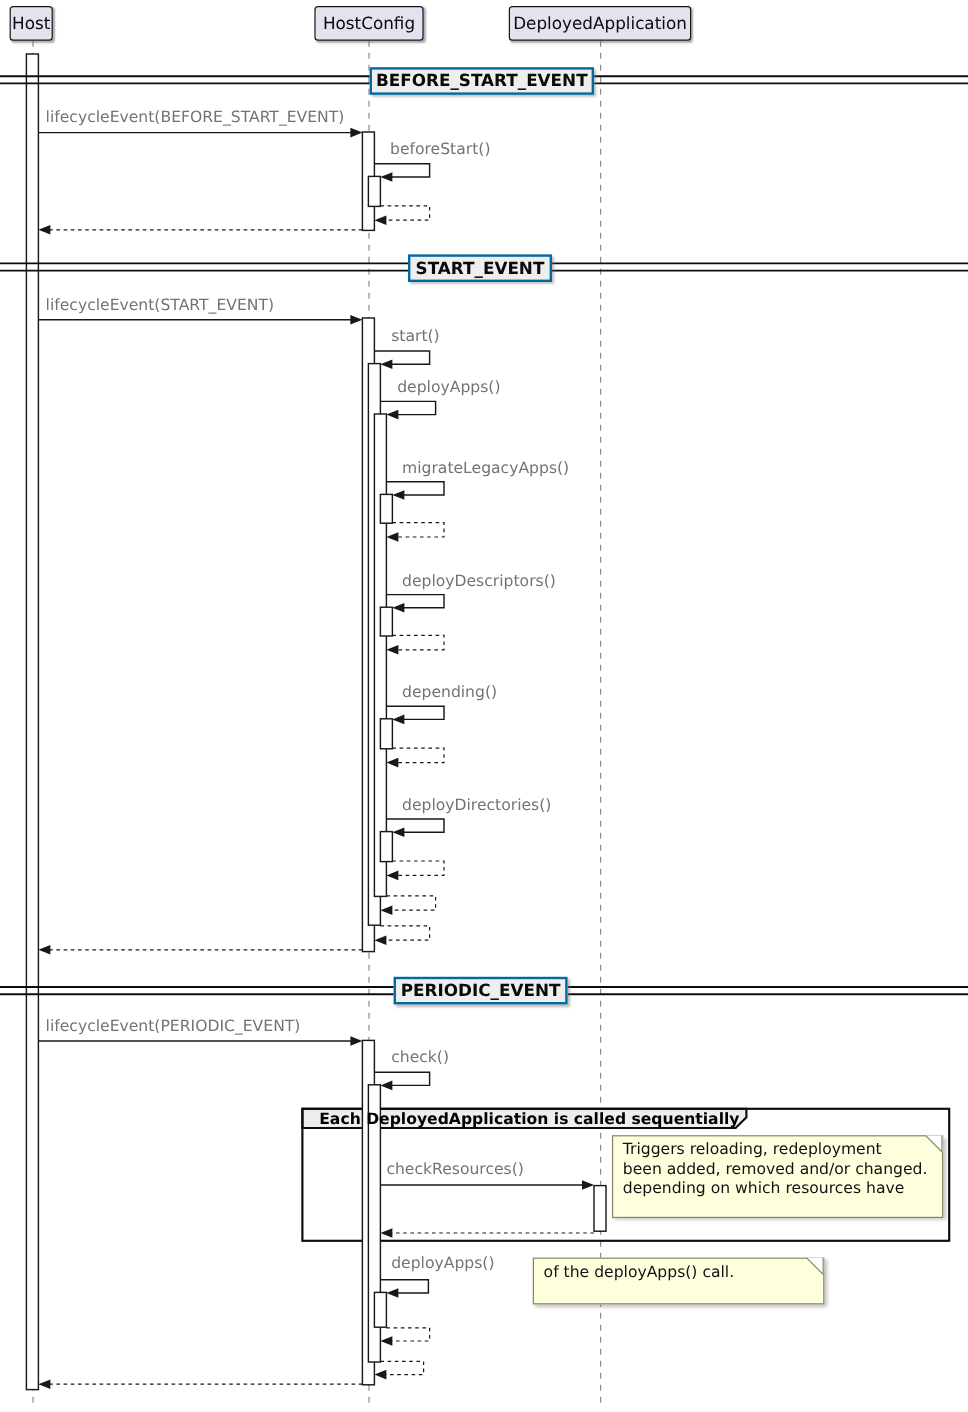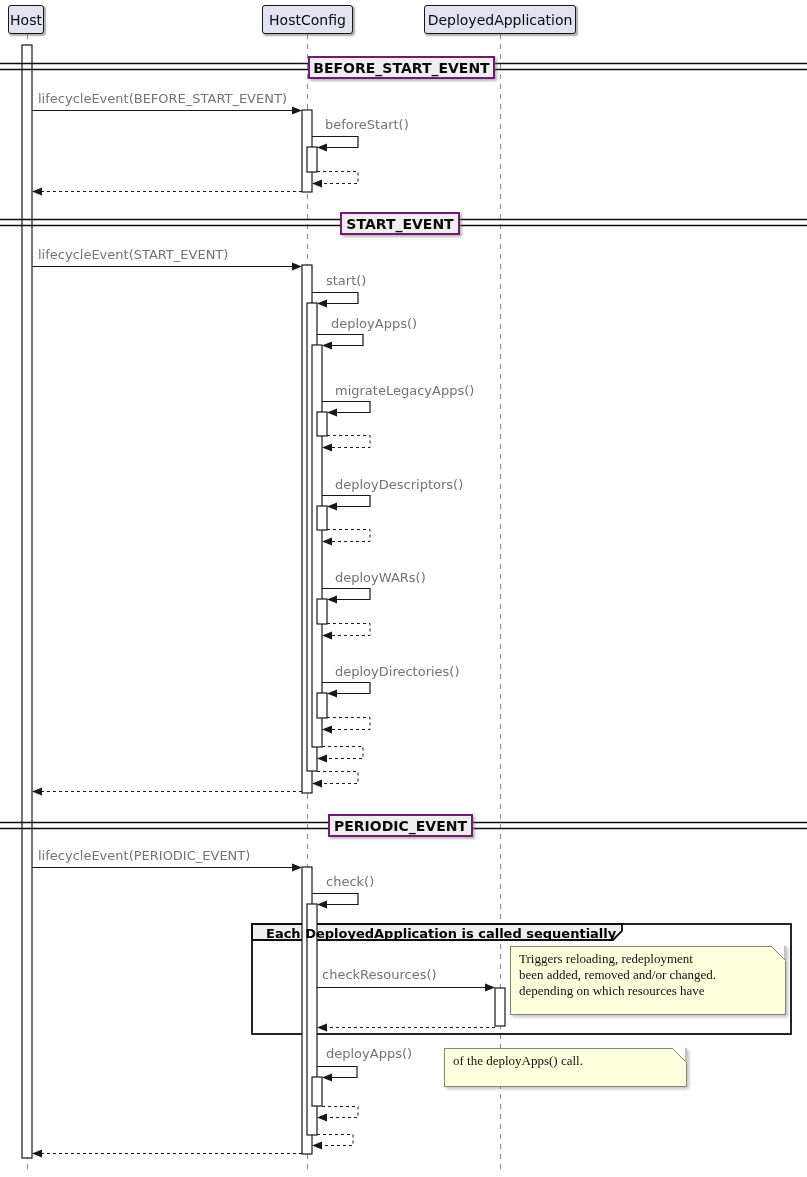--- a/index.html
+++ b/index.html
@@ -3,29 +3,29 @@
 <meta charset="utf-8">
 <style>
   html,body{margin:0;padding:0;background:#ffffff;}
   *{box-sizing:border-box;}
   .diagram{position:relative;width:807px;height:1177px;background:#fff;overflow:hidden;
            font-family:"DejaVu Sans", sans-serif;color:#0a0a0a;}
   .abs{position:absolute;}
   .participant{position:absolute;top:5px;height:29px;background:#E2E2F0;border:1px solid #181818;
                border-radius:3px;box-shadow:1.5px 1.5px 1.5px rgba(110,110,110,.55);
                display:flex;align-items:center;justify-content:center;font-size:14px;white-space:nowrap;}
-  .divider-box{position:absolute;height:23px;background:#EEEEEE;border:2px solid #701a75;
+  .divider-box{position:absolute;height:23px;background:#EEEEEE;border:2px solid #0369a1;
                box-shadow:2px 2px 2px rgba(120,120,120,.5);
                display:flex;align-items:center;justify-content:center;
                font-weight:bold;font-size:14px;white-space:nowrap;}
   .mlabel{position:absolute;font-size:13px;line-height:14px;white-space:nowrap;color:#737373;}
   .group-label{position:absolute;font-size:13px;font-weight:bold;white-space:nowrap;color:#000;text-align:right;}
   .note{position:absolute;background:#FEFFDD;border:1px solid #85856A;
         box-shadow:2px 2px 3px rgba(120,120,120,.45);
-        font-size:13px;line-height:16px;padding:4px 8px;color:#111;font-family:Liberation Serif, serif;}
+        font-size:13px;line-height:16px;padding:4px 8px;color:#111;}
   .note .fold{position:absolute;top:-1px;right:-1px;}
 </style>
 </head>
 <body>
 
 <div class="diagram">
 
   <svg class="abs" style="left:0;top:0" width="807" height="1177">
 
     <g stroke="#8A8A8A" stroke-width="1" stroke-dasharray="5,5">
@@ -138,21 +138,21 @@
   <div class="divider-box" style="left:340px;top:212px;width:120px">START_EVENT</div>
   <div class="divider-box" style="left:328px;top:814px;width:145px">PERIODIC_EVENT</div>
 
   <div class="mlabel" style="left:38px;top:92px">lifecycleEvent(BEFORE_START_EVENT)</div>
   <div class="mlabel" style="left:325px;top:118px">beforeStart()</div>
   <div class="mlabel" style="left:38px;top:248px">lifecycleEvent(START_EVENT)</div>
   <div class="mlabel" style="left:326px;top:274px">start()</div>
   <div class="mlabel" style="left:331px;top:317px">deployApps()</div>
   <div class="mlabel" style="left:335px;top:384px">migrateLegacyApps()</div>
   <div class="mlabel" style="left:335px;top:478px">deployDescriptors()</div>
-  <div class="mlabel" style="left:335px;top:571px">deployWARs()</div>
+  <div class="mlabel" style="left:335px;top:571px">depending()</div>
   <div class="mlabel" style="left:335px;top:665px">deployDirectories()</div>
   <div class="mlabel" style="left:38px;top:849px">lifecycleEvent(PERIODIC_EVENT)</div>
   <div class="mlabel" style="left:326px;top:875px">check()</div>
   <div class="mlabel" style="left:322px;top:968px">checkResources()</div>
   <div class="mlabel" style="left:326px;top:1047px">deployApps()</div>
 
   <div class="group-label" style="left:266px;top:926px">Each DeployedApplication is called sequentially</div>
 
   <div class="note" style="left:510px;top:946px;width:276px;height:69px">
     <svg class="fold" width="15" height="15">

